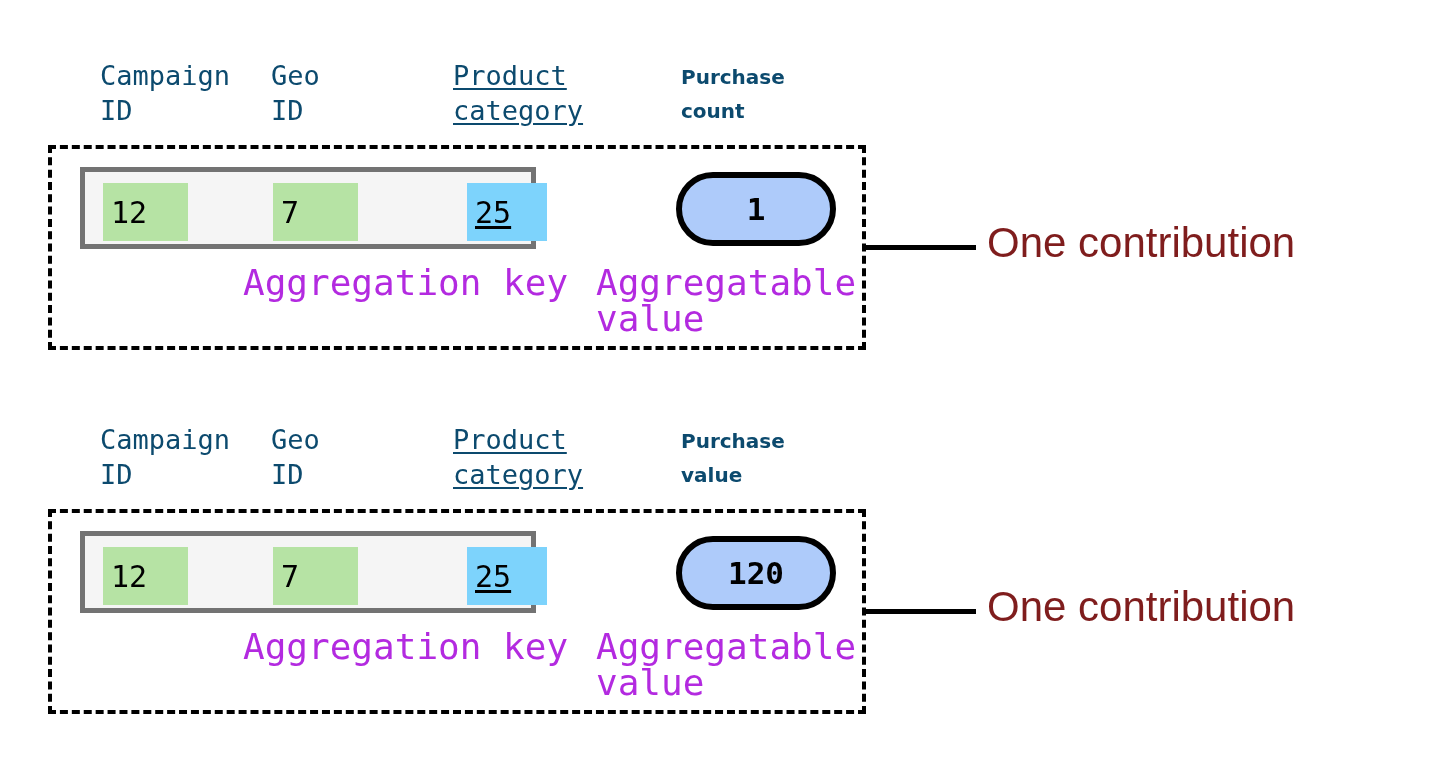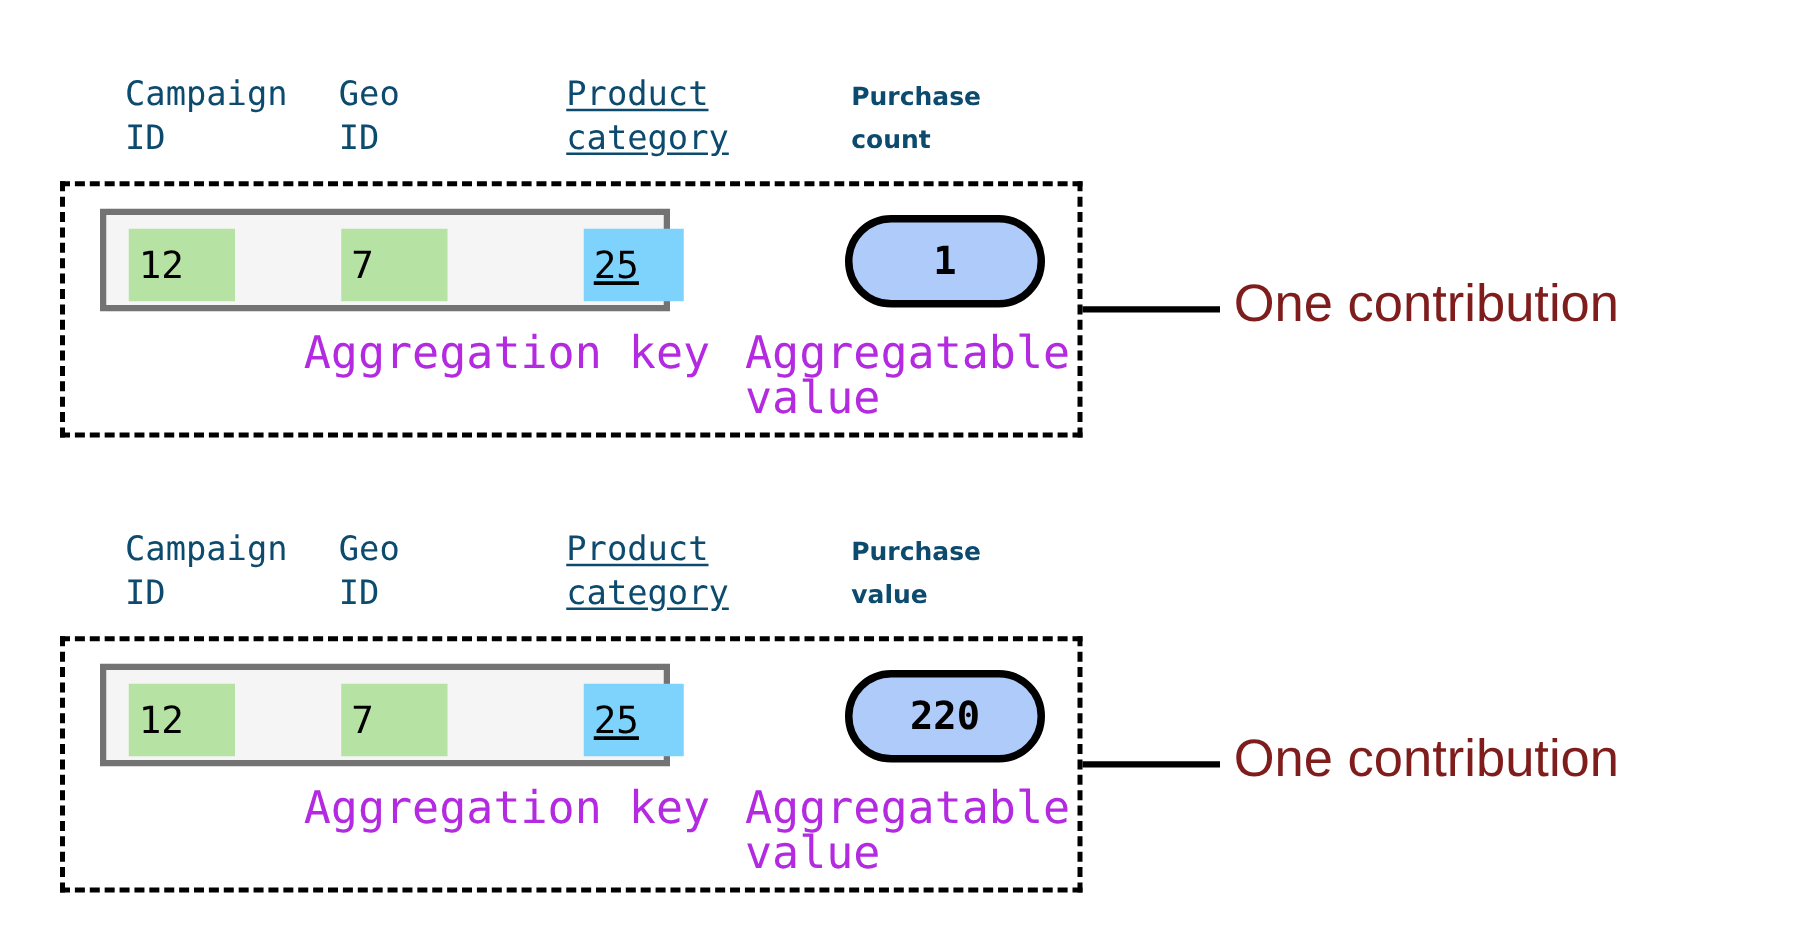--- a/index.html
+++ b/index.html
@@ -206,21 +206,21 @@
     </div>
     <div class="key-cell cell-b">
       <span>7</span>
     </div>
     <div class="key-cell cell-c">
       <span>25</span>
     </div>
   </div>
 
   <div class="pill">
-    <span>220</span>
+    <span>120</span>
   </div>
 
   <div class="annot annot-key">Aggregation key</div>
   <div class="annot annot-value">Aggregatable
 value</div>
 
   <div class="callout-line"></div>
   <div class="callout-label">One contribution</div>
 </div>
 

